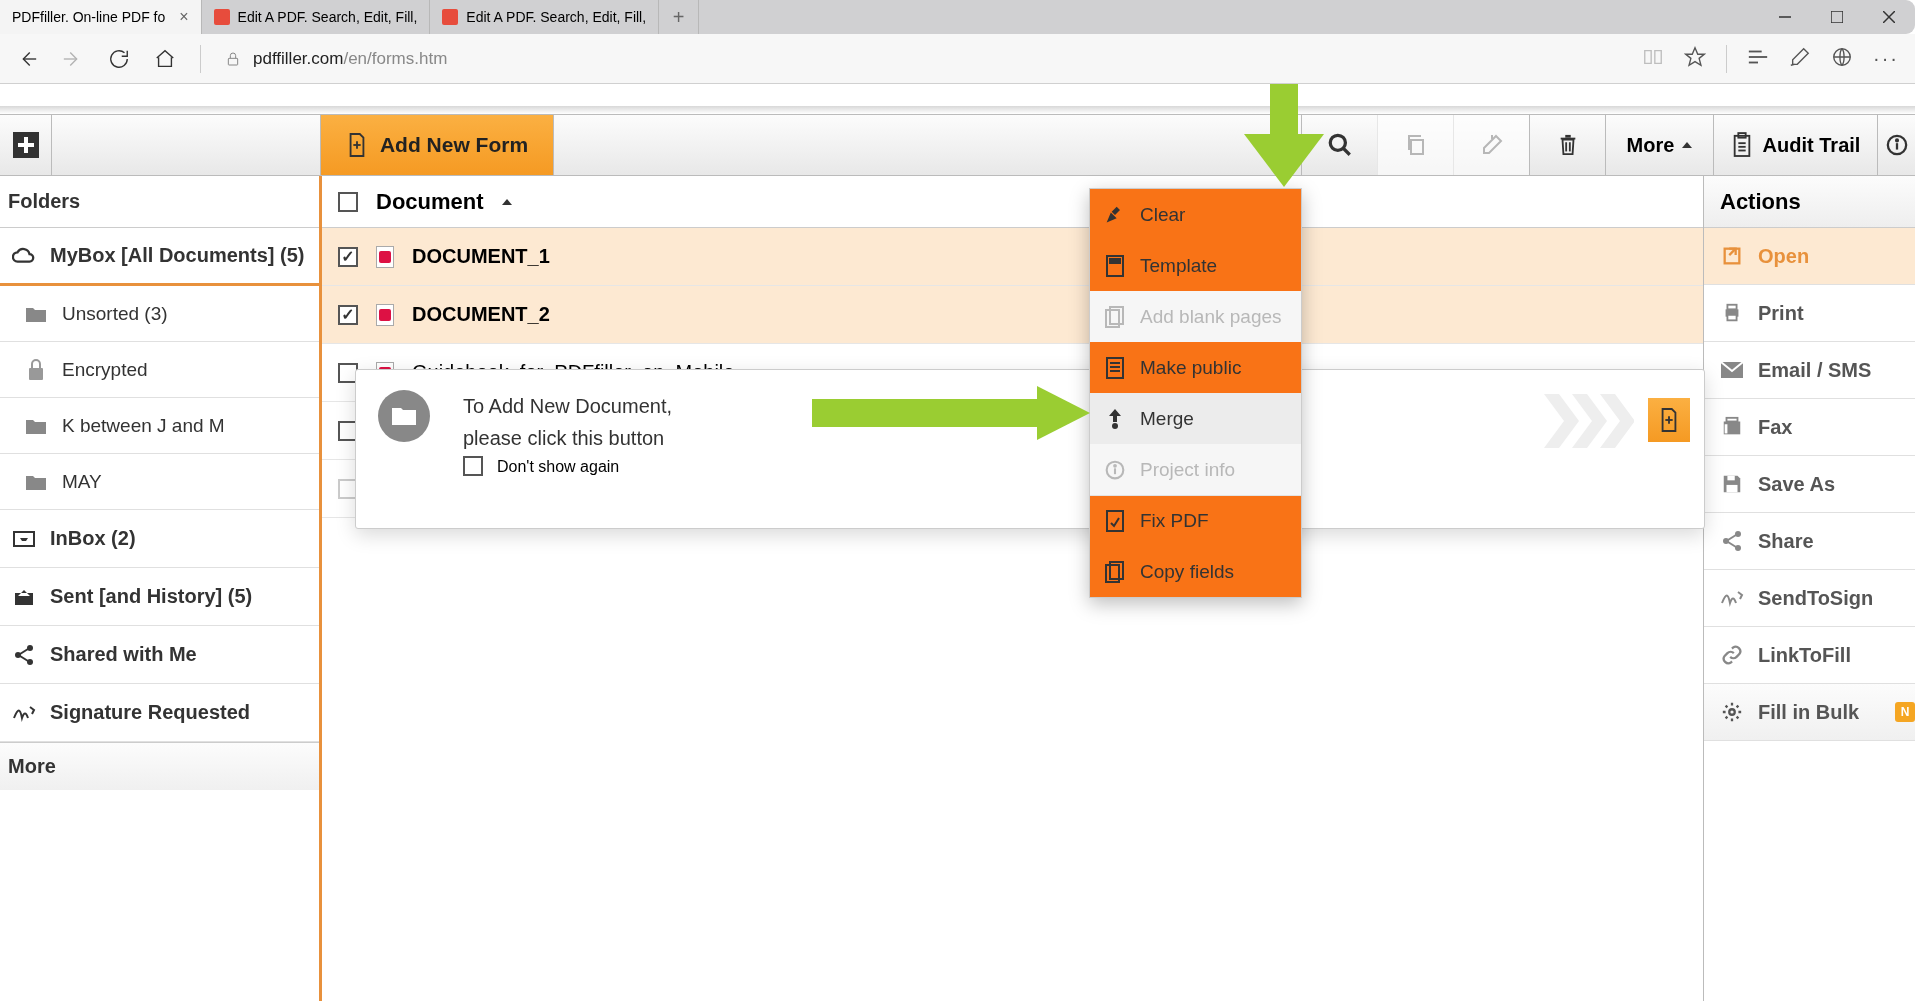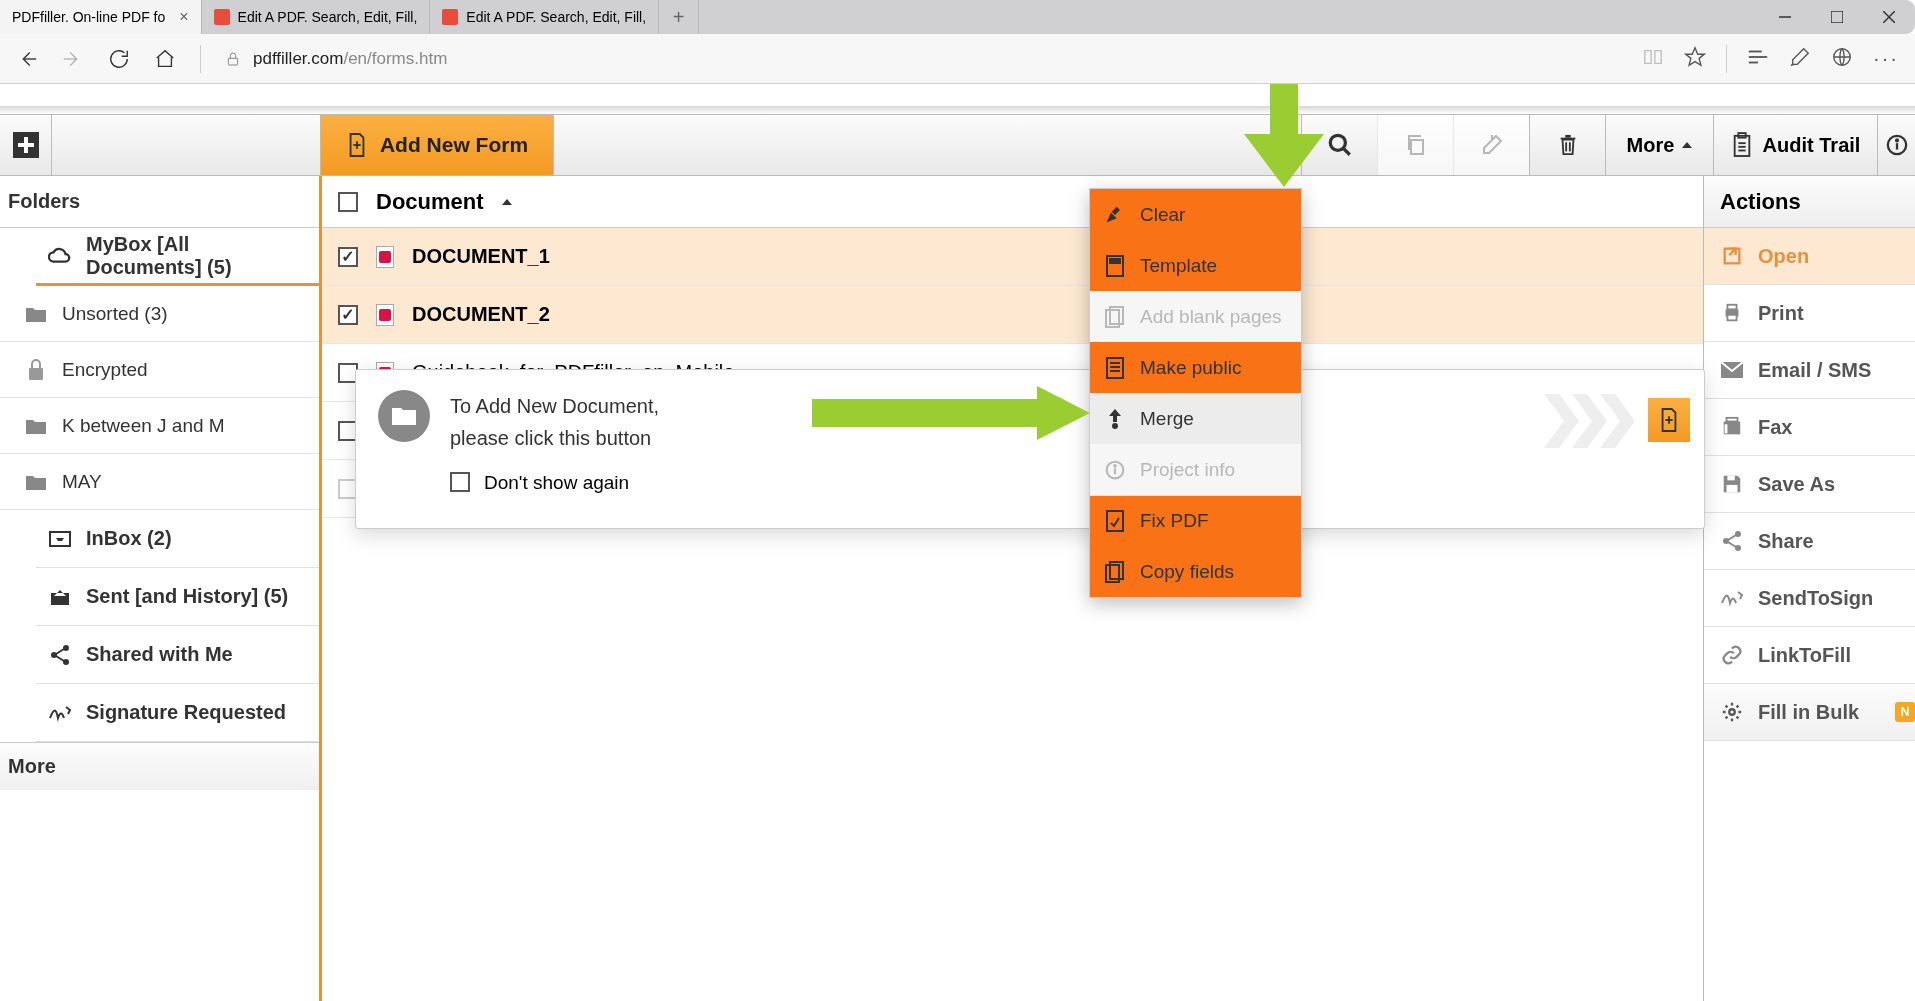--- a/index.html
+++ b/index.html
@@ -38,40 +38,40 @@
 .add-form svg { color: #333; }
 .tb-mid { flex: 1; background: linear-gradient(#fcfcfc, #e8e8e8); }
 .tb-btn { width: 76px; background: linear-gradient(#fcfcfc, #e8e8e8); border-left: 1px solid #bbb; display: flex; align-items: center; justify-content: center; color: #333; }
 .tb-more { width: 108px; background: linear-gradient(#fcfcfc, #e8e8e8); border-left: 1px solid #bbb; display: flex; align-items: center; justify-content: center; gap: 8px; font-weight: 700; font-size: 20px; }
 .tb-audit { width: 164px; background: linear-gradient(#fcfcfc, #e8e8e8); border-left: 1px solid #bbb; display: flex; align-items: center; justify-content: center; gap: 10px; font-weight: 700; font-size: 20px; }
 .tb-info { width: 38px; background: linear-gradient(#fcfcfc, #e8e8e8); border-left: 1px solid #bbb; display: flex; align-items: center; justify-content: center; }
 
 .content { position: absolute; left: 0; right: 0; top: 92px; bottom: 0; display: flex; }
 .sidebar { width: 322px; border-right: 3px solid #e8913c; }
 .sb-head { height: 52px; border-bottom: 1px solid #ccc; display: flex; align-items: center; padding: 0 8px; font-weight: 700; font-size: 20px; color: #333; }
-.sb-item { height: 58px; border-bottom: 1px solid #e0e0e0; display: flex; align-items: center; padding: 0 12px; gap: 14px; font-size: 20px; font-weight: 700; color: #333; margin-left: 36px; }
+.sb-item { height: 58px; border-bottom: 1px solid #e0e0e0; display: flex; align-items: center; padding: 0 12px; gap: 14px; font-size: 20px; font-weight: 700; color: #333; }
 .sb-item.sel { background: #fff; border-bottom: 3px solid #e8913c; }
 .sb-sub { height: 56px; border-bottom: 1px solid #e0e0e0; display: flex; align-items: center; padding: 0 24px; gap: 14px; font-size: 19px; color: #333; }
 .sb-ico { width: 24px; height: 24px; display: flex; align-items: center; justify-content: center; color: #555; }
 .sb-more { height: 48px; display: flex; align-items: center; padding: 0 8px; font-weight: 700; font-size: 20px; color: #333; border-top: 1px solid #ccc; background: linear-gradient(#fcfcfc, #f0f0f0); }
 
 .doclist { flex: 1; }
 .dl-head { height: 52px; border-bottom: 1px solid #ccc; display: flex; align-items: center; padding: 0 16px; gap: 18px; font-weight: 700; font-size: 22px; }
 .dl-row { height: 58px; border-bottom: 1px solid #e6e6e6; display: flex; align-items: center; padding: 0 16px; gap: 18px; font-size: 20px; }
 .dl-row.sel { background: #fde9d2; font-weight: 700; }
 .chk { width: 20px; height: 20px; border: 2px solid #555; display: inline-block; background: #fff; }
 .chk.on:after { content: "✓"; display: block; text-align: center; line-height: 16px; font-size: 16px; color: #333; font-weight: 700; }
 .pdf-ico { width: 18px; height: 22px; display: inline-block; position: relative; border: 1px solid #aaa; background: #fff; }
 .pdf-ico:after { content: ""; position: absolute; width: 12px; height: 12px; right: 2px; bottom: 4px; background: #d14; border-radius: 2px; }
 .dl-faded { color: #ccc; }
 
-.tooltip-box { position: absolute; left: 355px; top: 285px; right: 210px; height: 160px; background: #fff; border: 1px solid #ccc; border-radius: 3px; box-shadow: 0 6px 20px rgba(0,0,0,.15); padding: 20px 22px; display: flex; gap: 20px; }
+.tooltip-box { position: absolute; left: 355px; top: 285px; right: 210px; height: 160px; background: #fff; border: 1px solid #ccc; border-radius: 3px; box-shadow: 0 6px 20px rgba(0,0,0,.15); padding: 20px 22px; display: flex; gap: 33px; }
 .tooltip-ico { width: 52px; height: 52px; border-radius: 26px; background: #888; display: flex; align-items: center; justify-content: center; color: #fff; }
 .tooltip-txt { font-size: 20px; color: #333; line-height: 1.6; }
-.tooltip-chk { display: flex; align-items: flex-start; gap: 14px; margin-top: 18px; font-size: 19px; }
+.tooltip-chk { display: flex; align-items: flex-end; gap: 14px; margin-top: 2px; font-size: 16px; }
 .tooltip-cta { position: absolute; right: 14px; top: 28px; width: 42px; height: 44px; background: linear-gradient(#fbb042, #f59a23); display: flex; align-items: center; justify-content: center; }
 .tooltip-chevrons { position: absolute; right: 70px; top: 24px; color: #e8e8e8; }
 
 .more-menu { position: absolute; left: 1089px; top: 104px; width: 213px; background: #f97316; box-shadow: 0 6px 18px rgba(0,0,0,.25); border: 1px solid #ccc; }
 .mm-item { height: 51px; display: flex; align-items: center; padding: 0 14px; gap: 14px; font-size: 19px; color: #333; }
 .mm-item.disabled { color: #b8b8b8; background: #f6f6f6; }
 .mm-item.hover { background: #ececec; }
 .mm-item.divider-above { border-top: 1px solid #e3e3e3; }
 .mm-ico { width: 22px; height: 22px; display: flex; align-items: center; justify-content: center; color: inherit; }
 

